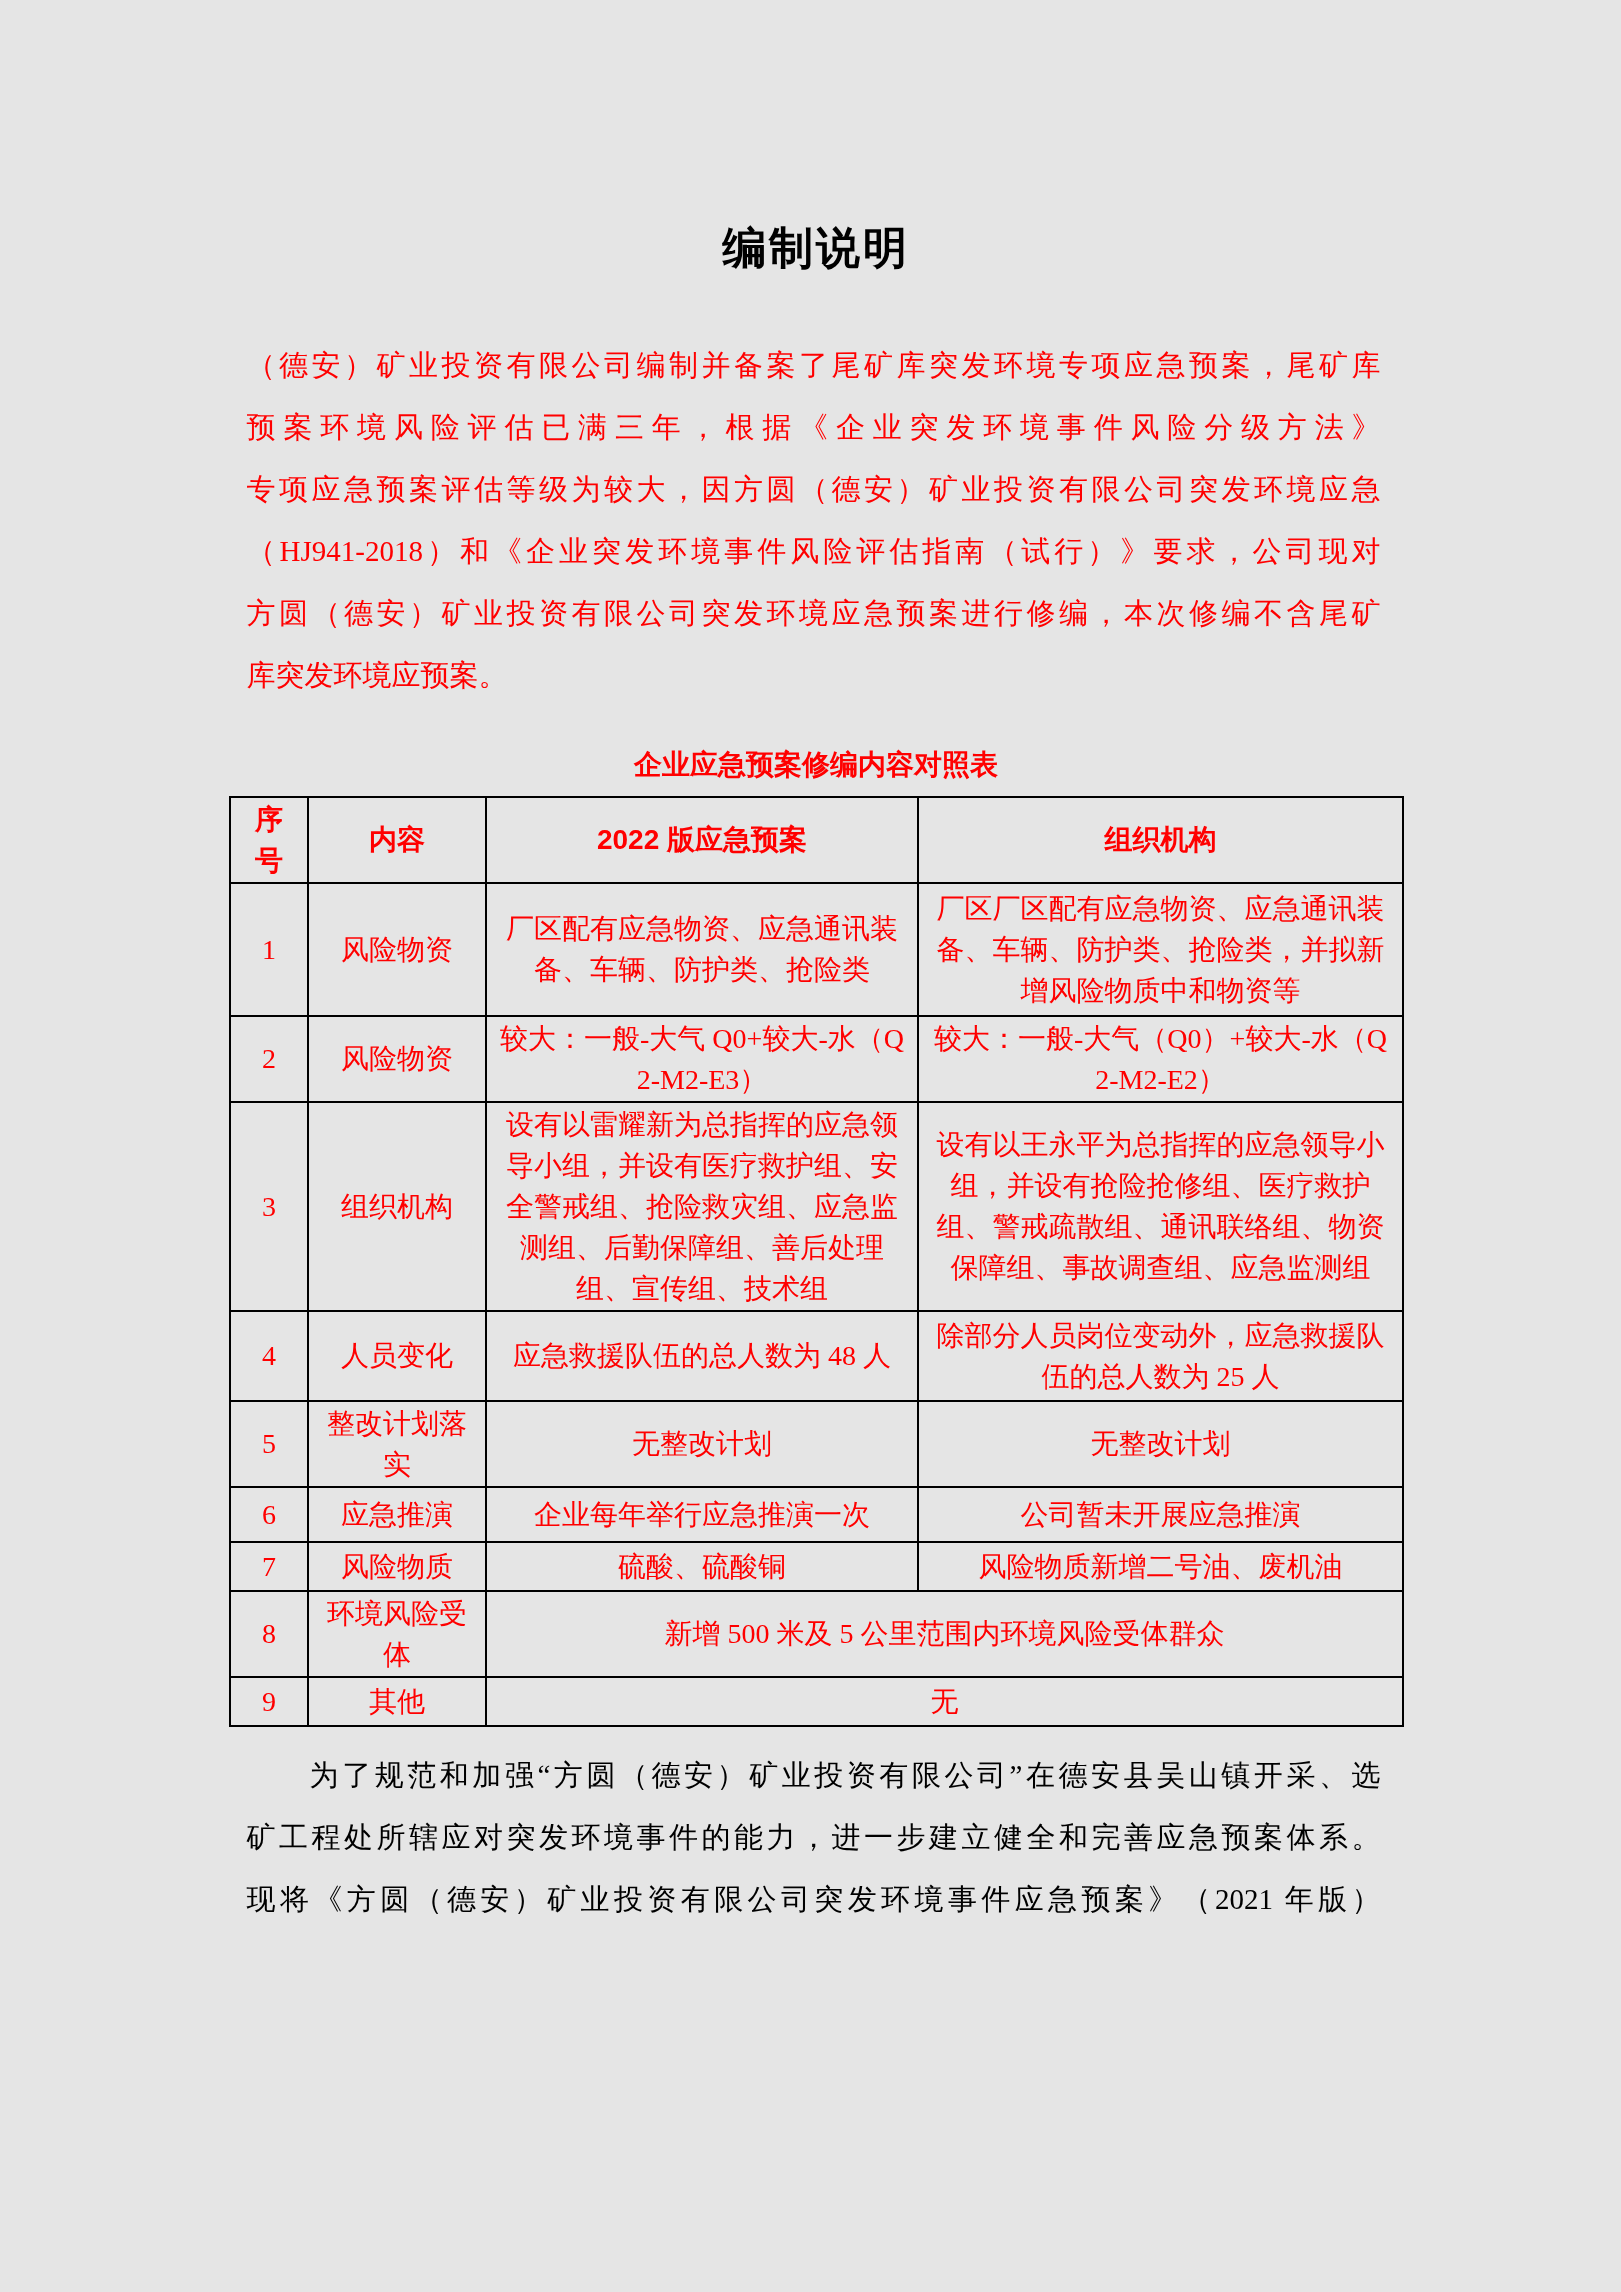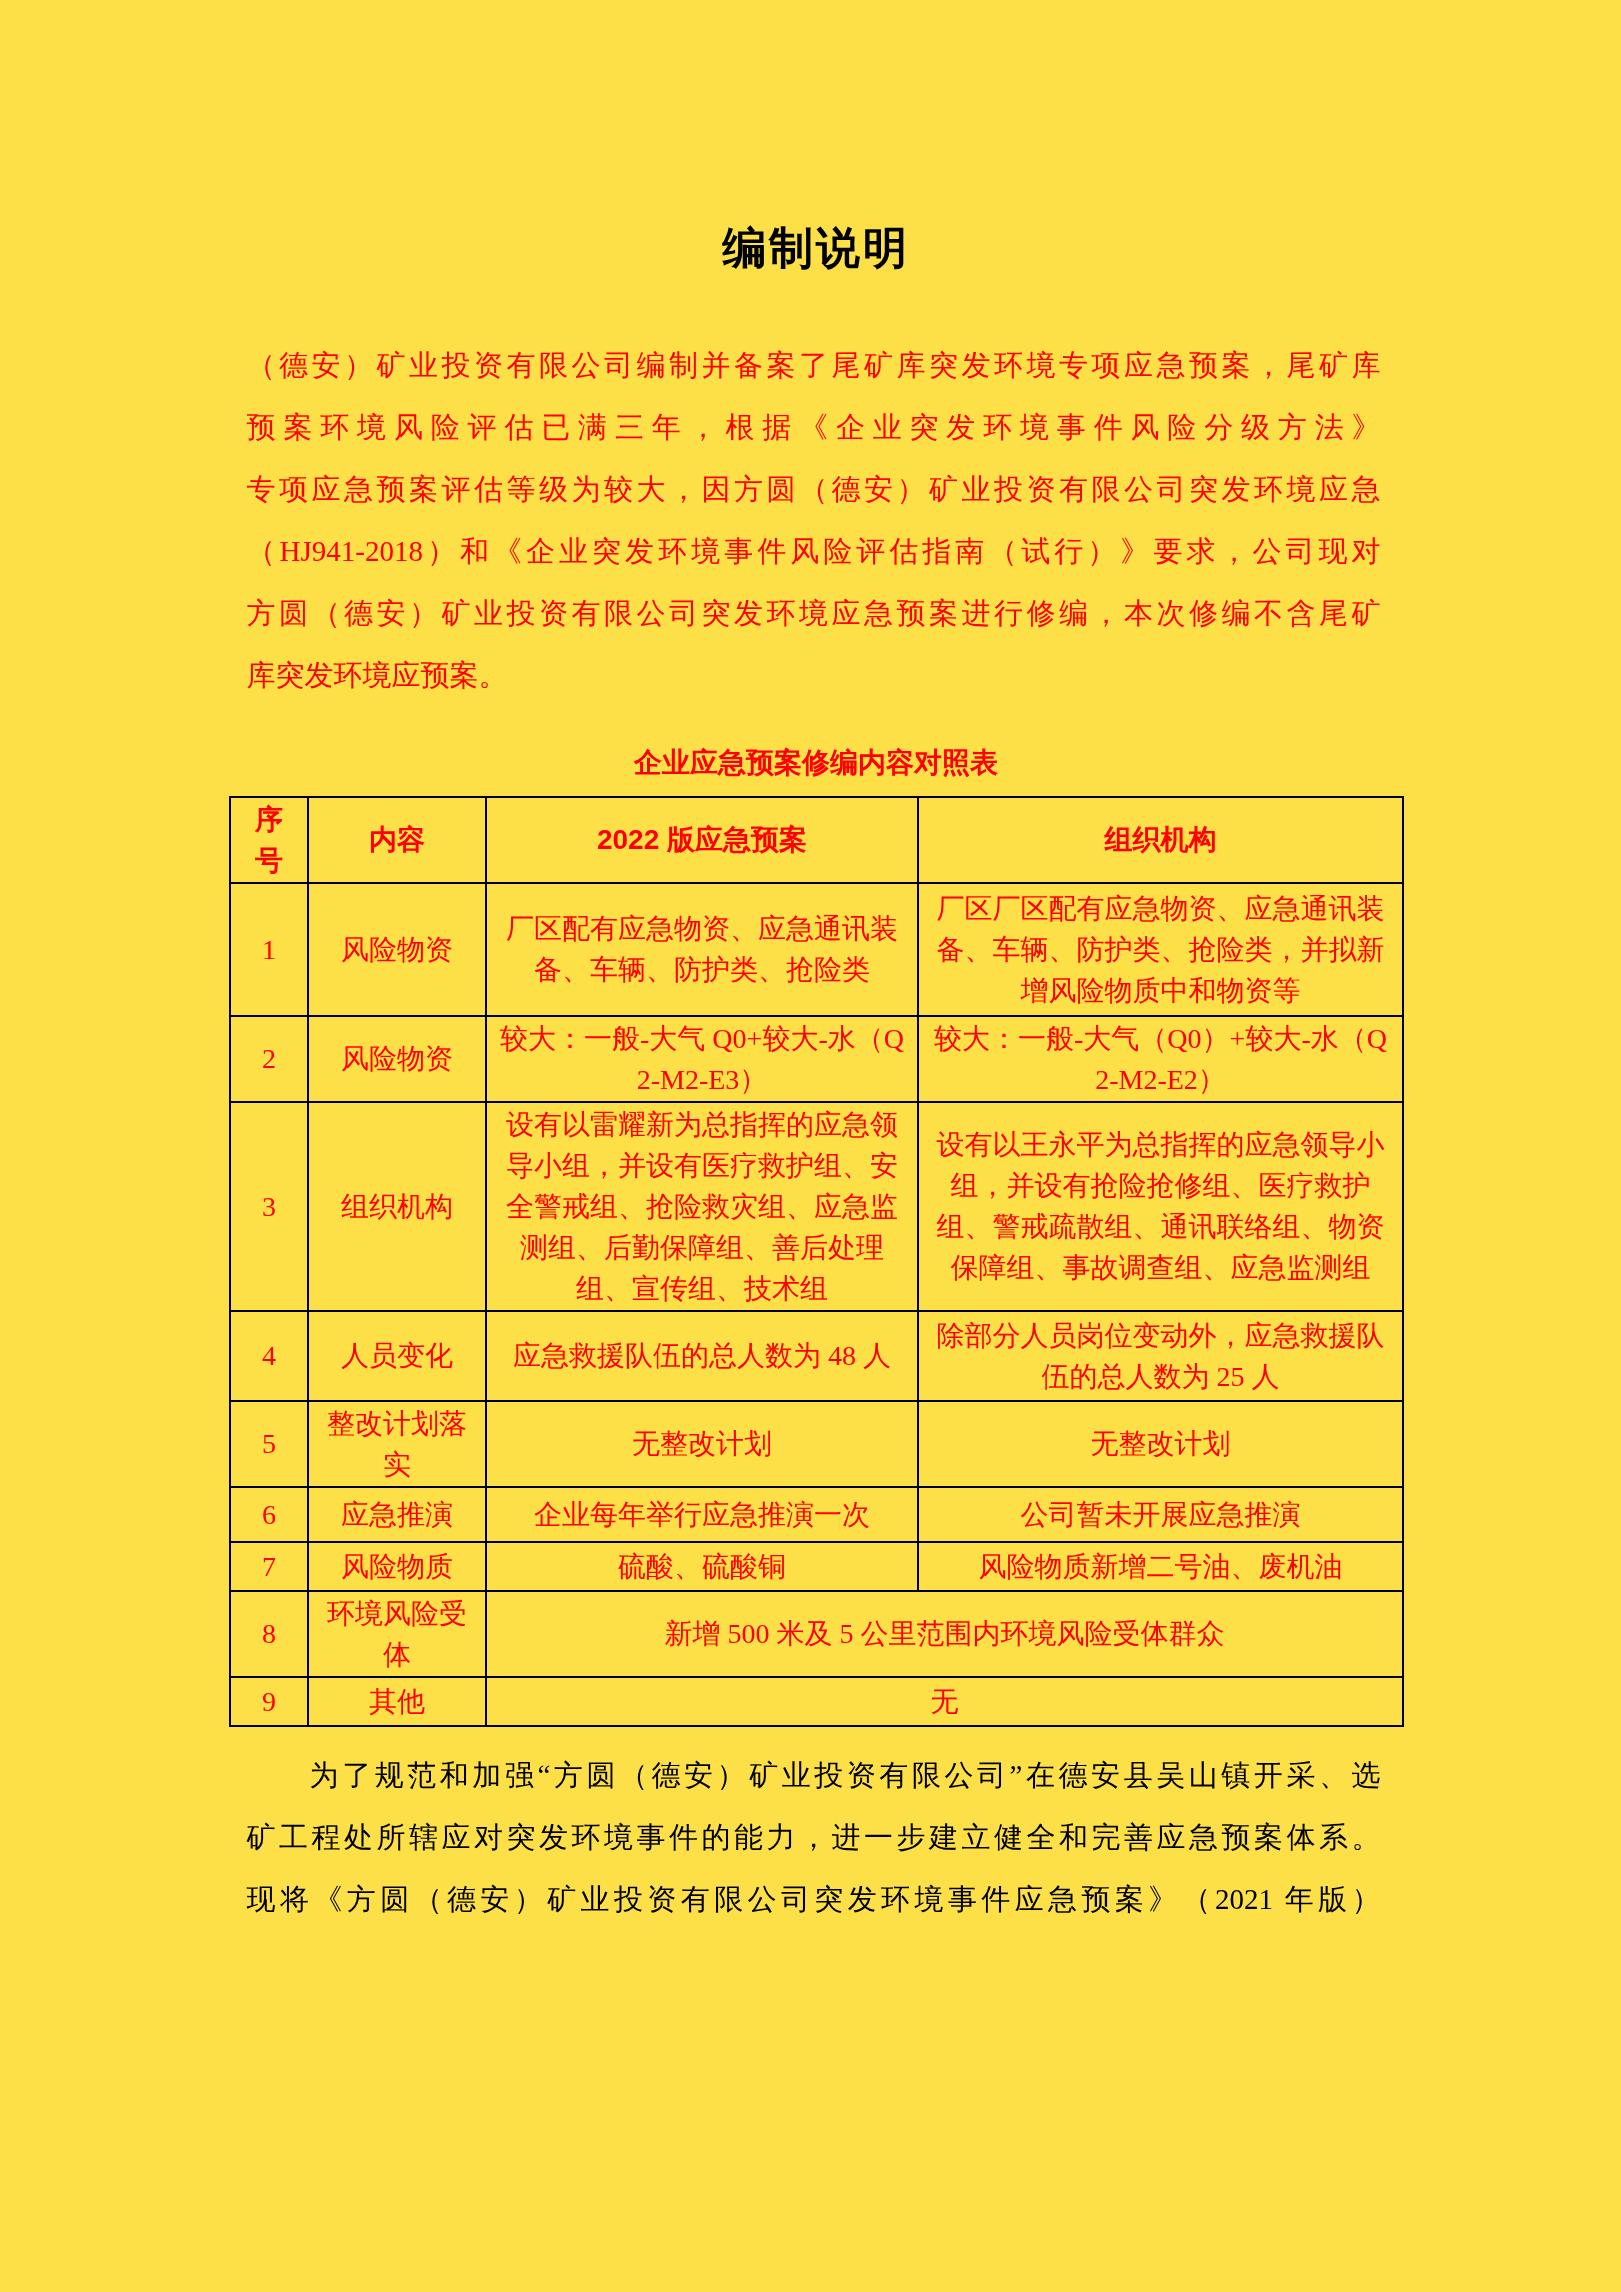--- a/index.html
+++ b/index.html
@@ -1,17 +1,17 @@
 <!DOCTYPE html>
 <html><head>
 <meta charset="utf-8">
 <style>
   html,body { margin:0; padding:0; background:#ffffff; }
   .page {
-    position:relative; width:1621px; height:2293px; background:#fde047;
+    position:relative; width:1621px; height:2293px; background:#e5e5e5;
     overflow:hidden;
     font-family:"Liberation Serif","DejaVu Serif",serif;
   }
   .content { width:1174px; margin-left:229px; }
 
   .doc-title {
     margin:0; padding-top:218px; line-height:59px;
     font-family:"Liberation Sans","DejaVu Sans",sans-serif;
     font-size:44px; font-weight:bold; color:#000000;
     text-align:center; letter-spacing:2.9px;
@@ -20,21 +20,21 @@
   .para { font-size:29px; line-height:62px; }
   .para .ln { text-align:justify; text-align-last:justify; }
   .para .ln.first { text-indent:63px; }
   .para .ln.last { text-align-last:auto; }
 
   .intro { margin:57px 22.5px 0 17.6px; color:#ff0000; }
   .closing { margin:17.6px 22.5px 0 17.6px; color:#000000; }
 
   .table-caption {
     margin-top:39px; line-height:39px; text-align:center;
-    font-family:Liberation Mono, monospace;
+    font-family:Liberation Serif, serif;
     font-size:28px; font-weight:bold; color:#ff0000;
   }
 
   table.cmp {
     margin-top:11.8px; border-collapse:collapse; table-layout:fixed;
     width:1174px; border:2.9px solid #000;
   }
   table.cmp td, table.cmp th {
     border:2px solid #000; padding:1px 11.8px;
     font-size:28px; line-height:41px; color:#ff0000;

